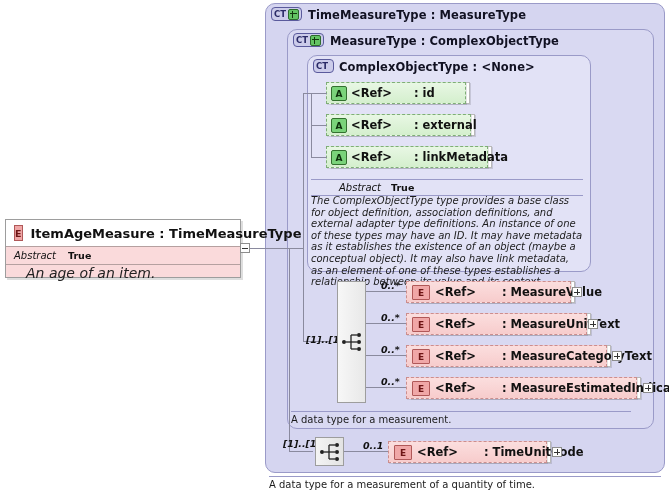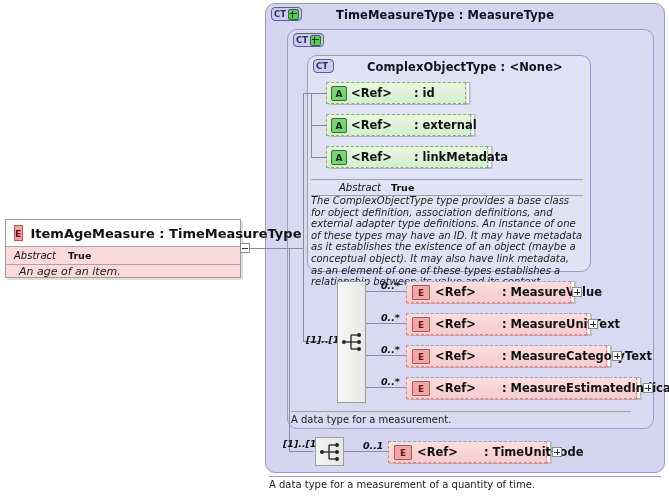--- a/index.html
+++ b/index.html
@@ -16,21 +16,20 @@
     background:#d5d5f0;
     border:1px solid #9a9ac8;
     border-radius:10px;
   }
   .ct-box.lvl2{background:#d9d9f2;}
   .ct-box.lvl3{background:#e2e2f6;}
   .ct-title{
     position:absolute;white-space:nowrap;
     font-weight:bold;font-size:11.5px;color:#111122;
     letter-spacing:.1px;
-    margin-left:28px;
   }
 
   
   .ct-badge{
     position:absolute;box-sizing:border-box;
     height:14px;border:1px solid #5a5a9c;border-radius:4px;
     background:#ccccea;
     display:flex;align-items:center;gap:2px;
     padding:0 2px;
   }
@@ -130,22 +129,22 @@
   .root-head .ttl{font-size:13px;font-weight:bold;color:#111;white-space:nowrap;}
   .root-prop{
     position:absolute;left:0;right:0;
     display:flex;align-items:center;
     border-top:1px solid #b5a0a0;border-bottom:1px solid #b5a0a0;
     height:17px;font-size:10px;
   }
   .root-prop .k{font-style:italic;padding-left:8px;width:54px;color:#111;}
   .root-prop .v{font-weight:bold;font-size:9.5px;color:#111;}
   .root-doc{
-    position:absolute;left:13px;right:4px;
-    font-style:italic;font-size:11px;color:#222;white-space:nowrap;
+    position:absolute;left:20px;right:4px;
+    font-style:italic;font-size:14px;color:#222;white-space:nowrap;
   }
 
   
   .anno{
     position:absolute;box-sizing:border-box;
   }
   .anno .aprop{
     position:absolute;left:0;right:0;top:0;height:15px;
     border-top:1px solid #9a9ac8;border-bottom:1px solid #9a9ac8;
     display:flex;align-items:center;font-size:10px;
@@ -197,20 +196,21 @@
     <span class="plus"></span>
   </div>
   <div class="ct-title" style="left:308px;top:8px;">TimeMeasureType : MeasureType</div>
 
   <div class="ct-box lvl2" style="left:287px;top:29px;width:367px;height:400px;"></div>
 
   <div class="ct-badge" style="left:293px;top:33px;width:31px;">
     <span class="lbl">CT</span>
     <span class="plus"></span>
   </div>
+  <div class="ct-title" style="left:330px;top:34px;">MeasureType : ComplexObjectType</div>
 
   <div class="ct-box lvl3" style="left:307px;top:55px;width:284px;height:217px;"></div>
 
   <div class="ct-badge" style="left:313px;top:59px;width:21px;">
     <span class="lbl">CT</span>
   </div>
   <div class="ct-title" style="left:339px;top:60px;">ComplexObjectType : &lt;None&gt;</div>
 
   <div class="attr-card" style="left:330px;top:82px;width:140px;height:22px;"></div>
   <div class="attr-row" style="left:326px;top:82px;width:140px;">

